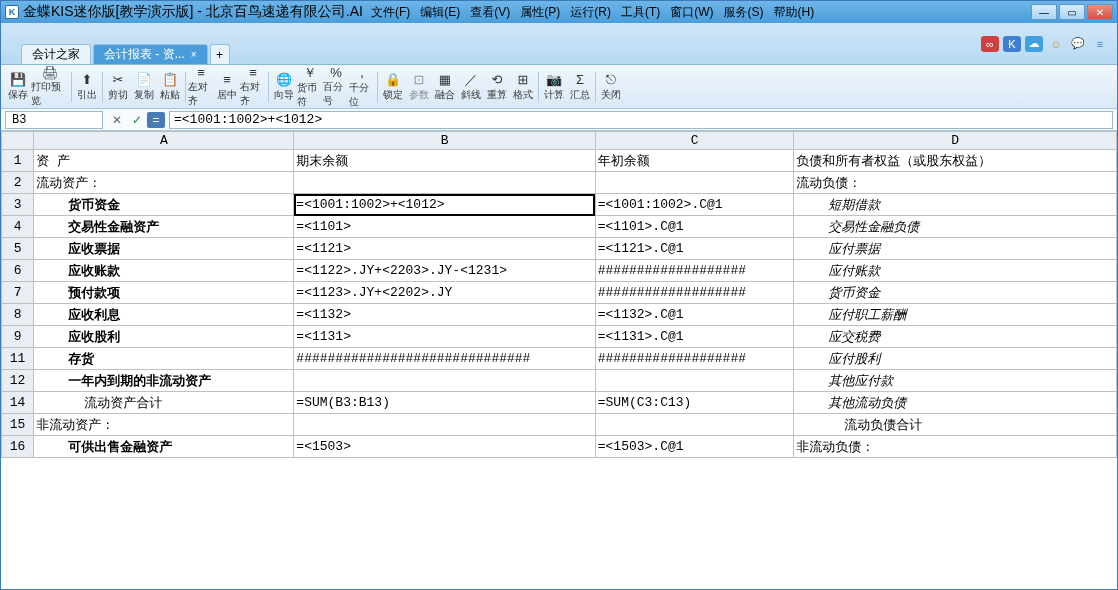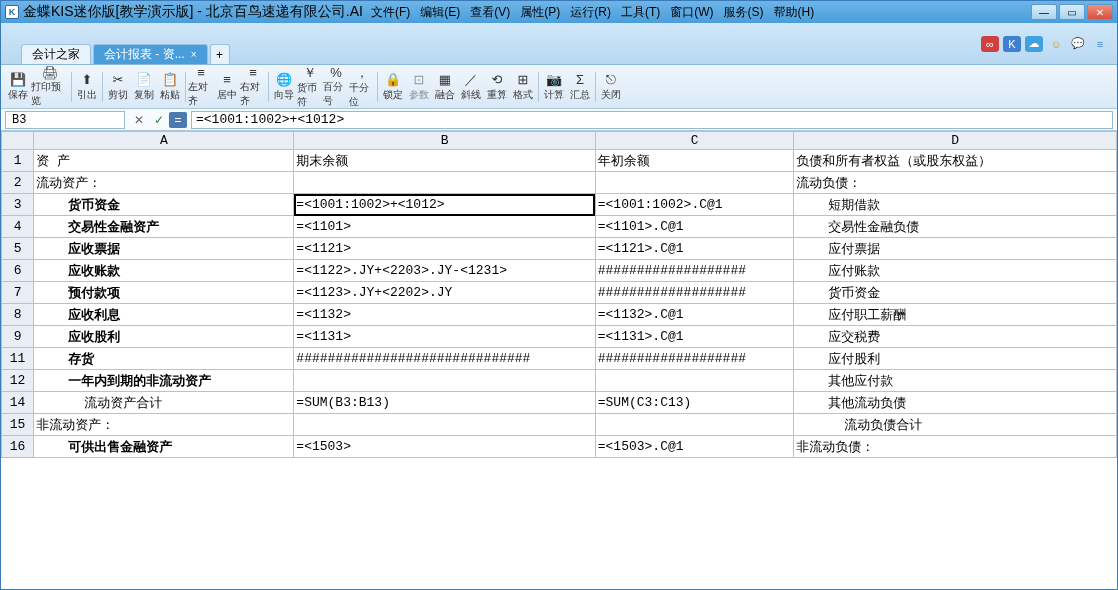--- a/index.html
+++ b/index.html
@@ -18,38 +18,38 @@
 .tab .close-x { margin-left: 6px; font-size: 10px; }
 .tab.add { width: 20px; justify-content: center; padding: 2px 4px; }
 .tabbar .right-icons { margin-left: auto; display: flex; gap: 4px; padding-right: 8px; align-items: center; height: 100%; }
 .tabbar .ri { width: 18px; height: 16px; border-radius: 3px; display: inline-flex; align-items: center; justify-content: center; font-size: 11px; color: #fff; }
 .toolbar { background: linear-gradient(#f0f6fc,#dae9f7); border-bottom: 1px solid #a8c8e0; height: 44px; display: flex; align-items: center; padding: 0 4px; gap: 0; }
 .tb-btn { width: 26px; display: flex; flex-direction: column; align-items: center; justify-content: center; font-size: 10px; color: #333; cursor: pointer; height: 100%; }
 .tb-btn.wide { width: 38px; }
 .tb-btn .ic { width: 16px; height: 16px; display: inline-flex; align-items: center; justify-content: center; font-size: 13px; }
 .tb-sep { width: 1px; height: 30px; background: #b0c8dd; margin: 0 2px; }
 .formula-bar { height: 22px; display: flex; align-items: center; border-bottom: 1px solid #a8c8e0; background: #f8fbfd; }
-.cell-name { width: 120px; height: 18px; border: 1px solid #9ab8d0; background: #fff; margin: 0 4px; padding: 0 6px; display: flex; align-items: center; font-family: "Courier New", monospace; }
+.cell-name { width: 98px; height: 18px; border: 1px solid #9ab8d0; background: #fff; margin: 0 4px; padding: 0 6px; display: flex; align-items: center; font-family: "Courier New", monospace; }
 .fb-btn { width: 20px; height: 18px; display: inline-flex; align-items: center; justify-content: center; color: #666; cursor: pointer; }
 .fb-btn.eq { background: #4a7ab0; color: #fff; border-radius: 2px; width: 18px; height: 16px; }
 .formula-input { flex: 1; height: 18px; border: 1px solid #9ab8d0; background: #fff; margin: 0 4px; padding: 0 4px; display: flex; align-items: center; font-family: "Courier New", monospace; font-size: 13px; }
 .sheet-area { position: relative; height: calc(590px - 22px - 24px - 44px - 22px - 2px); overflow: hidden; }
 table.sheet { border-collapse: collapse; width: 100%; table-layout: fixed; }
 .sheet th, .sheet td { border: 1px solid #c0c0c0; height: 22px; font-size: 13px; font-family: SimSun, "Courier New", monospace; padding: 0 2px; overflow: hidden; white-space: nowrap; text-align: left; }
 .sheet thead th { background: #e8eef4; text-align: center; font-weight: normal; height: 18px; }
 .sheet .rowhdr { background: #e8eef4; text-align: center; width: 32px; }
 .col-A { width: 258px; }
 .col-B { width: 299px; }
 .col-C { width: 197px; }
 .col-D { width: 320px; }
 .sheet td.underline { }
 td.selected { outline: 2px solid #000; outline-offset: -2px; }
 .indent1 { padding-left: 34px !important; font-weight: bold; }
 .indent2 { padding-left: 50px !important; }
-.dindent { padding-left: 34px !important; }
+.dindent { padding-left: 34px !important; font-style: italic; }
 </style>
 </head>
 <body>
 
 <div class="titlebar">
   <span class="app-icon">K</span>
   <span class="title-text">金蝶KIS迷你版[教学演示版] - 北京百鸟速递有限公司.AI</span>
   <div class="menus">
       <span>文件(F)</span>
       <span>编辑(E)</span>

